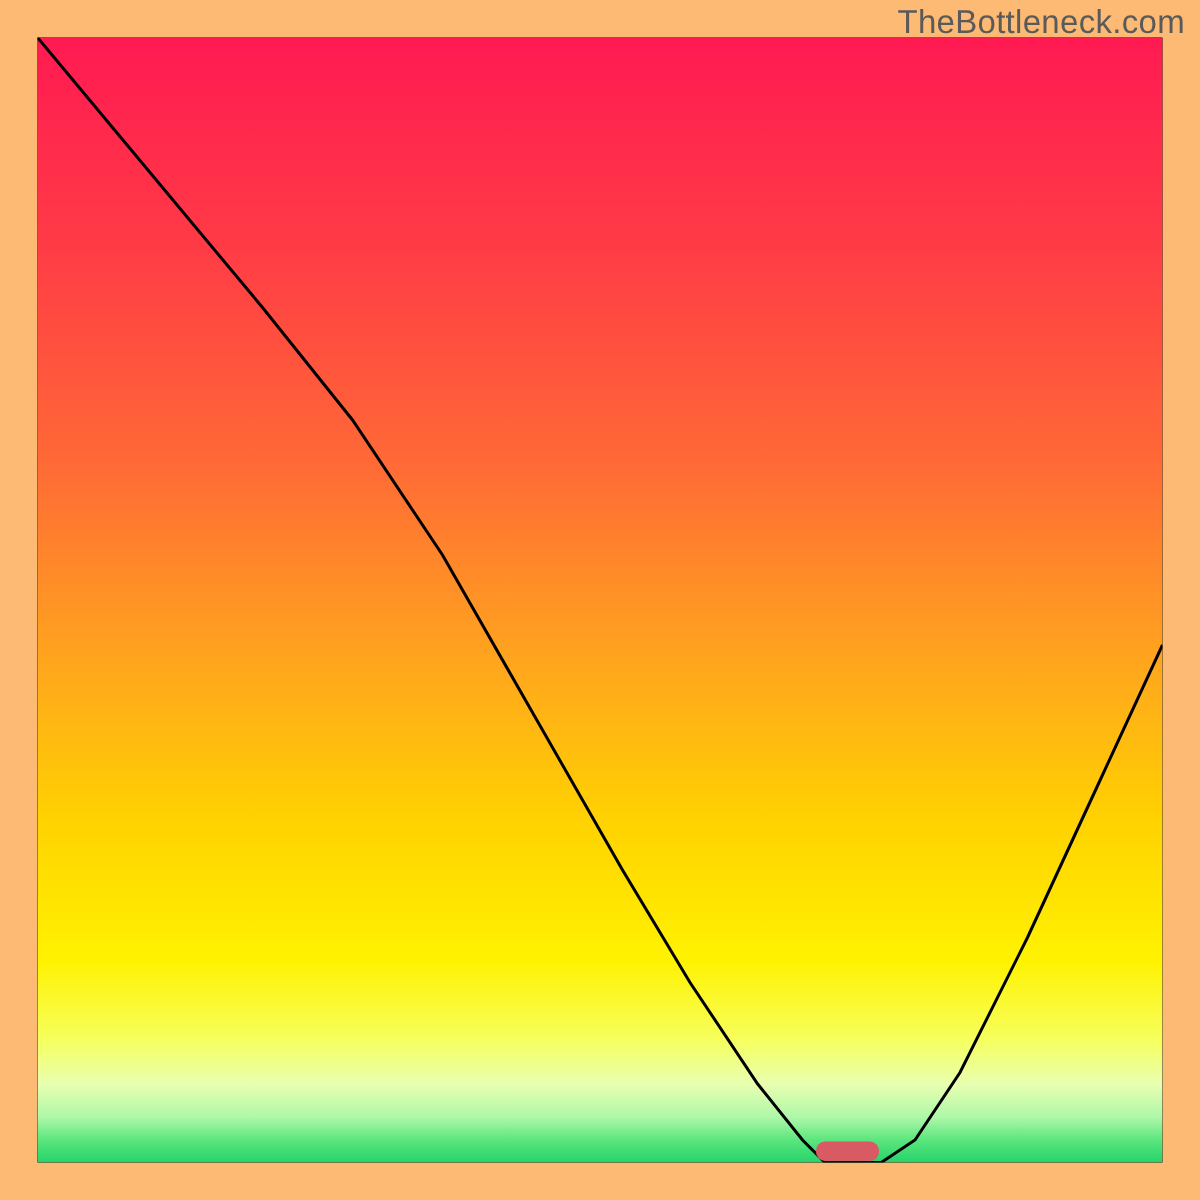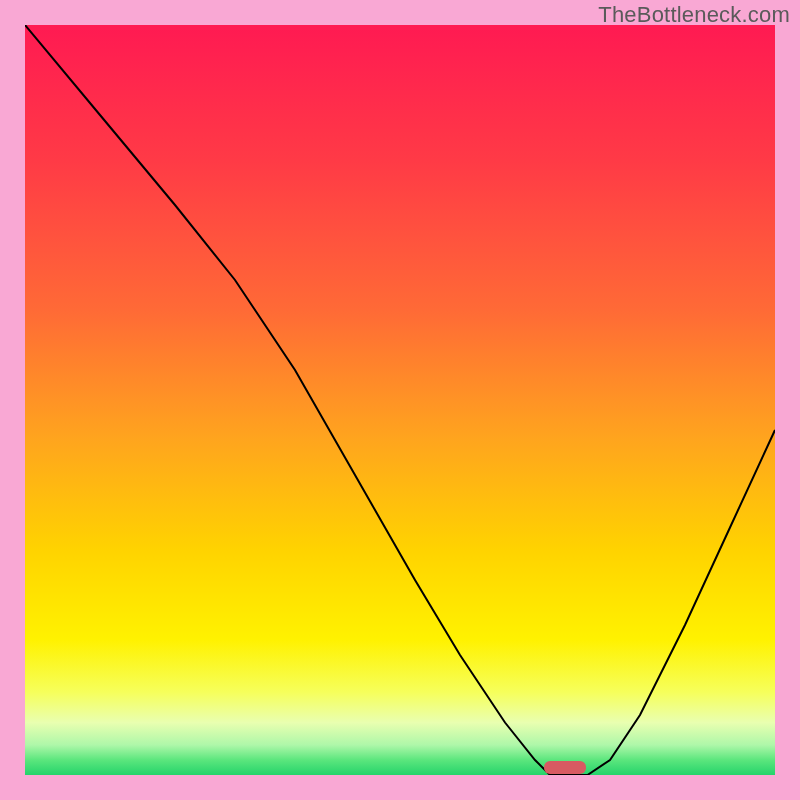--- a/index.html
+++ b/index.html
@@ -8,21 +8,21 @@
     width: 800px;
     height: 800px;
     background: #000;
     overflow: hidden;
     font-family: Arial, Helvetica, sans-serif;
   }
   .frame {
     position: relative;
     width: 800px;
     height: 800px;
-    background: #f9a8d4;
+    background: #fdba74;
   }
   .watermark {
     position: absolute;
     top: 2px;
     right: 10px;
     color: #5a5a5a;
     font-size: 22px;
     font-weight: 500;
     letter-spacing: 0.2px;
     z-index: 10;

